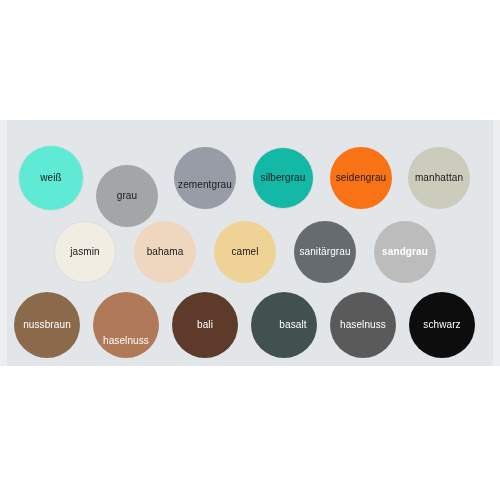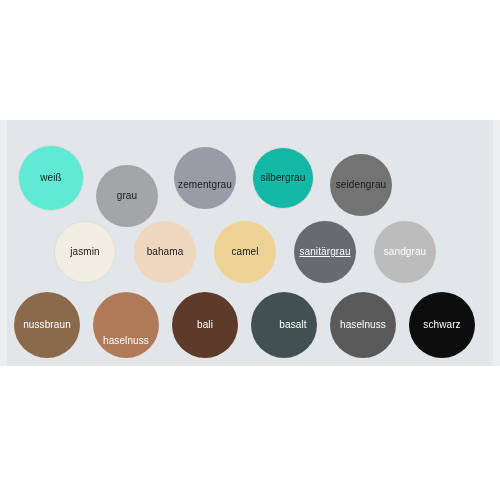--- a/index.html
+++ b/index.html
@@ -99,39 +99,42 @@
       </div>
       <div class="swatch" style="position: absolute; left: 96px; width: 62px; height: 62px; top: 27px; background: rgb(163, 165, 167);">
         <span class="swatch-label label-dark" style="color: rgb(26, 26, 26);">grau</span>
       </div>
       <div class="swatch" style="position: absolute; left: 174px; width: 62px; height: 62px; top: 9px; background: rgb(151, 156, 166);">
         <span class="swatch-label label-dark" style="color: rgb(26, 26, 26); margin-top: 13px;">zementgrau</span>
       </div>
       <div class="swatch outlined" style="position: absolute; left: 252px; width: 62px; height: 62px; top: 9px; background: #14b8a6;">
         <span class="swatch-label label-dark" style="color: rgb(26, 26, 26);">silbergrau</span>
       </div>
-      <div class="swatch" style="position: absolute; left: 330px; width: 62px; height: 62px; top: 16px; background: #737373;">
+      <div class="swatch" style="position: absolute; left: 330px; width: 62px; height: 62px; top: 9px; background: #f97316;">
         <span class="swatch-label label-dark" style="color: rgb(26, 26, 26);">seidengrau</span>
+      </div>
+      <div class="swatch" style="position: absolute; left: 408px; width: 62px; height: 62px; top: 9px; background: rgb(204, 204, 189);">
+        <span class="swatch-label label-dark" style="color: rgb(26, 26, 26);">manhattan</span>
       </div>
     </div>
   <div class="swatch-row" id="row-2">
       <div class="swatch outlined" style="position: absolute; left: 54px; width: 62px; height: 62px; top: 9px; background: rgb(241, 237, 226); align-items: center;">
         <span class="swatch-label label-dark" style="color: rgb(26, 26, 26);">jasmin</span>
       </div>
       <div class="swatch" style="position: absolute; left: 134px; width: 62px; height: 62px; top: 9px; background: rgb(238, 215, 190);">
         <span class="swatch-label label-dark" style="color: rgb(26, 26, 26);">bahama</span>
       </div>
       <div class="swatch" style="position: absolute; left: 214px; width: 62px; height: 62px; top: 9px; background: rgb(239, 210, 150);">
         <span class="swatch-label label-dark" style="color: rgb(26, 26, 26);">camel</span>
       </div>
       <div class="swatch" style="position: absolute; left: 294px; width: 62px; height: 62px; top: 9px; background: rgb(101, 107, 110);">
-        <span class="swatch-label label-light" style="color: rgb(255, 255, 255); text-decoration: underline;">sanitärgrau</span>
+        <span class="swatch-label label-light" style="color: rgb(255, 255, 255);">sanitärgrau</span>
       </div>
       <div class="swatch" style="position: absolute; left: 374px; width: 62px; height: 62px; top: 9px; background: rgb(188, 188, 188);">
-        <span class="swatch-label label-light" style="color: rgb(255, 255, 255);">sandgrau</span>
+        <span class="swatch-label label-light" style="color: rgb(255, 255, 255); font-weight: bold;">sandgrau</span>
       </div>
     </div>
   <div class="swatch-row" id="row-3">
       <div class="swatch" style="position: absolute; left: 14px; width: 66px; height: 66px; top: 7px; background: rgb(139, 106, 76);">
         <span class="swatch-label label-light" style="color: rgb(255, 255, 255);">nussbraun</span>
       </div>
       <div class="swatch" style="position: absolute; left: 93px; width: 66px; height: 66px; top: 7px; background: rgb(176, 122, 88);">
         <span class="swatch-label label-light" style="color: rgb(255, 255, 255); margin-top: 32px;">haselnuss</span>
       </div>
       <div class="swatch" style="position: absolute; left: 172px; width: 66px; height: 66px; top: 7px; background: rgb(94, 58, 42);">

